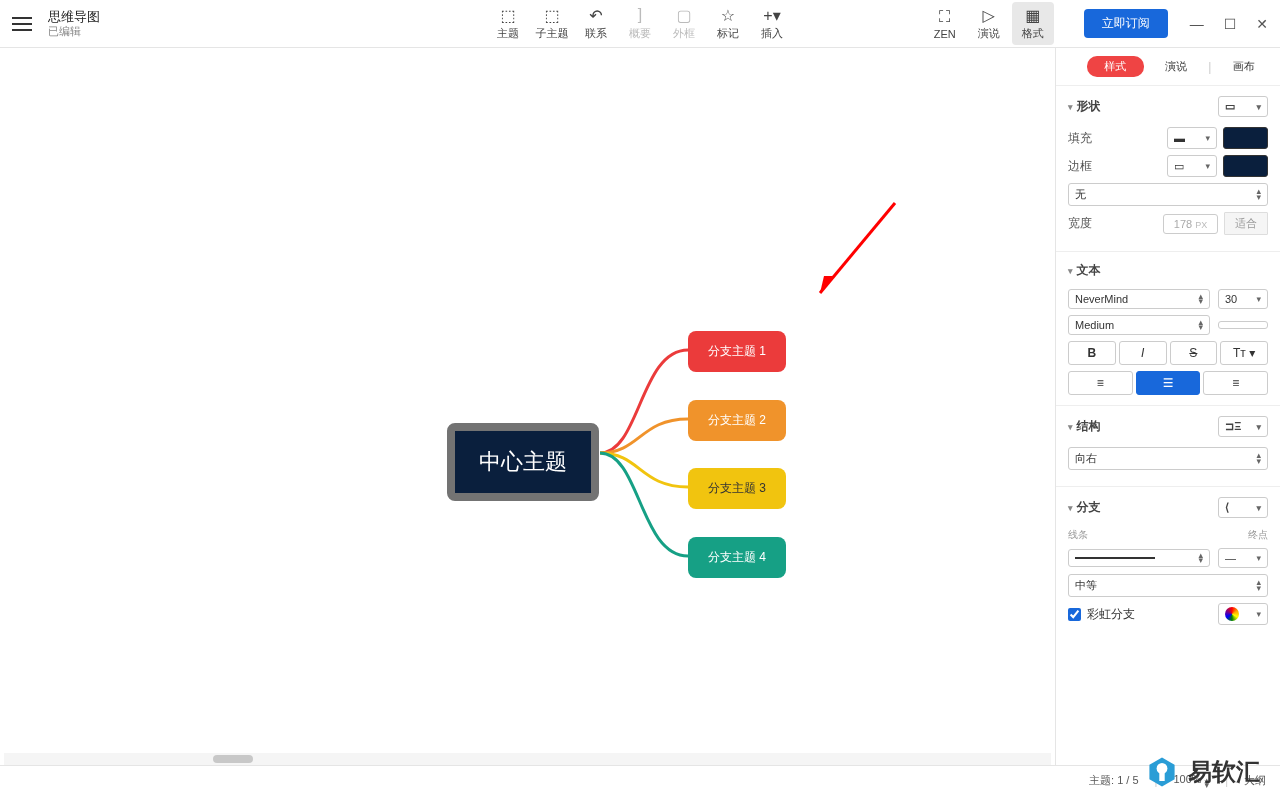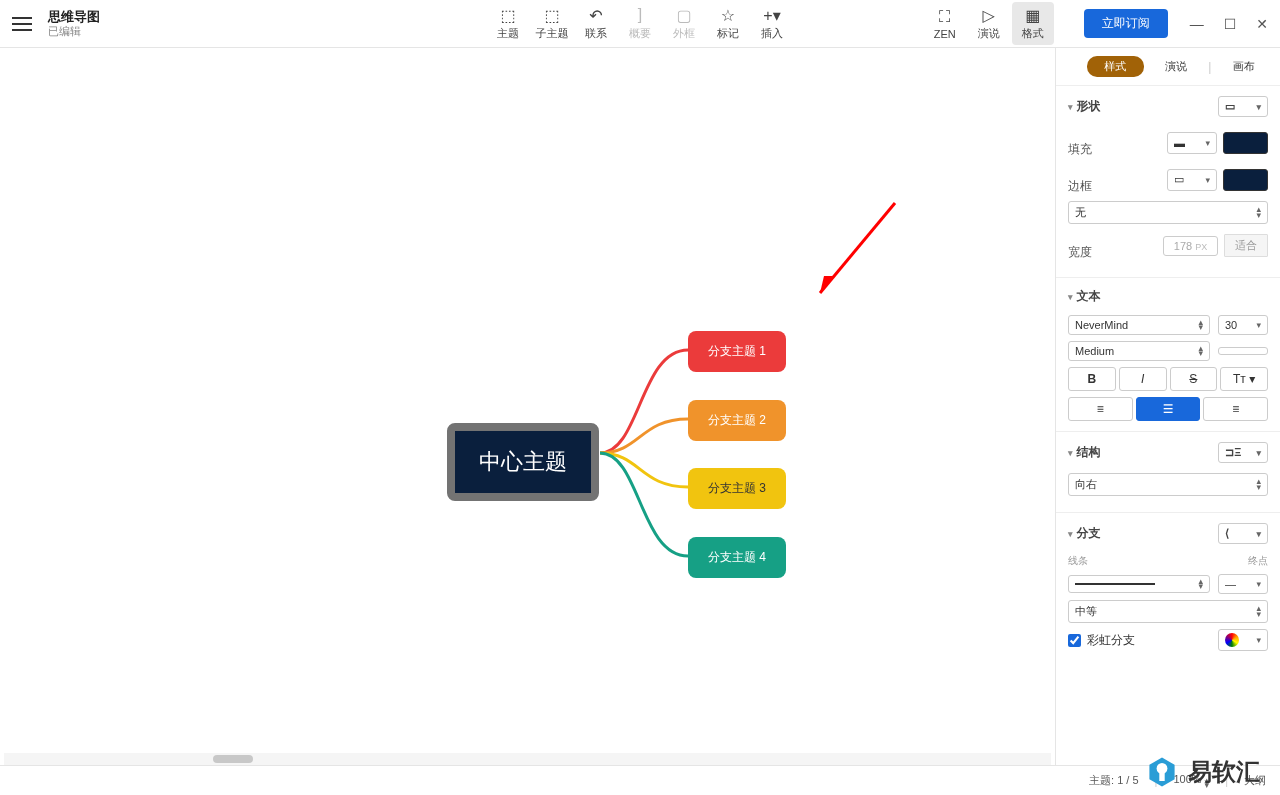--- a/index.html
+++ b/index.html
@@ -3,21 +3,21 @@
 <meta charset="utf-8">
 <style>
 * { box-sizing: border-box; margin: 0; padding: 0; font-family: -apple-system, "Segoe UI", sans-serif; }
 body { background: #fff; width: 1280px; height: 795px; overflow: hidden; position: relative; }
 
 
 .header { height: 48px; border-bottom: 1px solid #e5e5e5; display: flex; align-items: center; padding: 0 12px; background: #fff; }
 .hamburger { width: 20px; height: 20px; display: flex; flex-direction: column; justify-content: center; gap: 4px; cursor: pointer; margin-right: 16px; }
 .hamburger span { height: 2px; background: #333; }
 .title-block { display: flex; flex-direction: column; line-height: 1.2; }
-.title { font-size: 13px; font-weight: 700; color: #222; }
+.title { font-size: 13px; font-weight: 400; color: #222; }
 .subtitle { font-size: 11px; color: #888; }
 
 .toolbar-center { position: absolute; left: 50%; transform: translateX(-50%); display: flex; gap: 2px; }
 .tool-btn { display: flex; flex-direction: column; align-items: center; width: 42px; padding: 4px 0; cursor: pointer; color: #444; }
 .tool-btn.disabled { color: #bbb; }
 .tool-btn .ico { height: 18px; font-size: 16px; display: flex; align-items: center; justify-content: center; }
 .tool-btn .lbl { font-size: 11px; margin-top: 2px; }
 
 .toolbar-right { margin-left: auto; display: flex; gap: 2px; align-items: center; }
 .tool-btn.active { background: #e8e8e8; border-radius: 4px; }
@@ -34,29 +34,29 @@
 .b2 { background: #f0932b; }
 .b3 { background: #f1c40f; color: #333; }
 .b4 { background: #16a085; }
 
 svg.connectors { position: absolute; top: 0; left: 0; width: 100%; height: 100%; pointer-events: none; }
 
 
 .panel { position: absolute; top: 48px; right: 0; width: 225px; bottom: 30px; background: #fff; border-left: 1px solid #e5e5e5; font-size: 12px; color: #333; overflow-y: auto; }
 .panel-tabs { display: flex; padding: 8px; gap: 4px; align-items: center; }
 .ptab { flex: 1; text-align: center; padding: 3px 0; border-radius: 10px; cursor: pointer; font-size: 11px; }
-.ptab.active { background: #a16207; color: #fff; margin-left: 23px; }
+.ptab.active { background: #ef4444; color: #fff; margin-left: 23px; }
 .ptab-sep { color: #ccc; }
 
 .section { padding: 6px 12px 10px; border-top: 1px solid #eee; }
 .section-head { display: flex; align-items: center; justify-content: space-between; font-size: 12px; font-weight: 600; color: #444; padding: 4px 0; }
 .chev { font-size: 9px; color: #888; margin-right: 4px; }
 
 .row { display: flex; align-items: center; justify-content: space-between; margin: 6px 0; gap: 8px; }
-.row .lbl { color: #555; font-size: 12px; margin-top: 14px; }
+.row .lbl { color: #555; font-size: 12px; }
 .select { border: 1px solid #ccc; border-radius: 3px; padding: 3px 6px; font-size: 11px; background: #fff; min-width: 50px; display: flex; align-items: center; justify-content: space-between; gap: 6px; cursor: pointer; }
 .select.wide { flex: 1; }
 .swatch { width: 45px; height: 22px; border-radius: 3px; border: 1px solid #333; }
 .swatch.dark { background: #0a1f3d; }
 .input-num { width: 55px; border: 1px solid #ccc; border-radius: 3px; padding: 3px 5px; font-size: 11px; color: #aaa; text-align: center; }
 .btn-fit { border: 1px solid #ddd; background: #f5f5f5; padding: 3px 10px; border-radius: 1px; font-size: 11px; color: #999; cursor: pointer; }
 
 .btn-row { display: flex; gap: 3px; }
 .seg-btn { flex: 1; border: 1px solid #ccc; background: #fff; padding: 4px 0; text-align: center; border-radius: 3px; cursor: pointer; font-size: 12px; }
 .seg-btn.active { background: #1868db; color: #fff; border-color: #1868db; }

